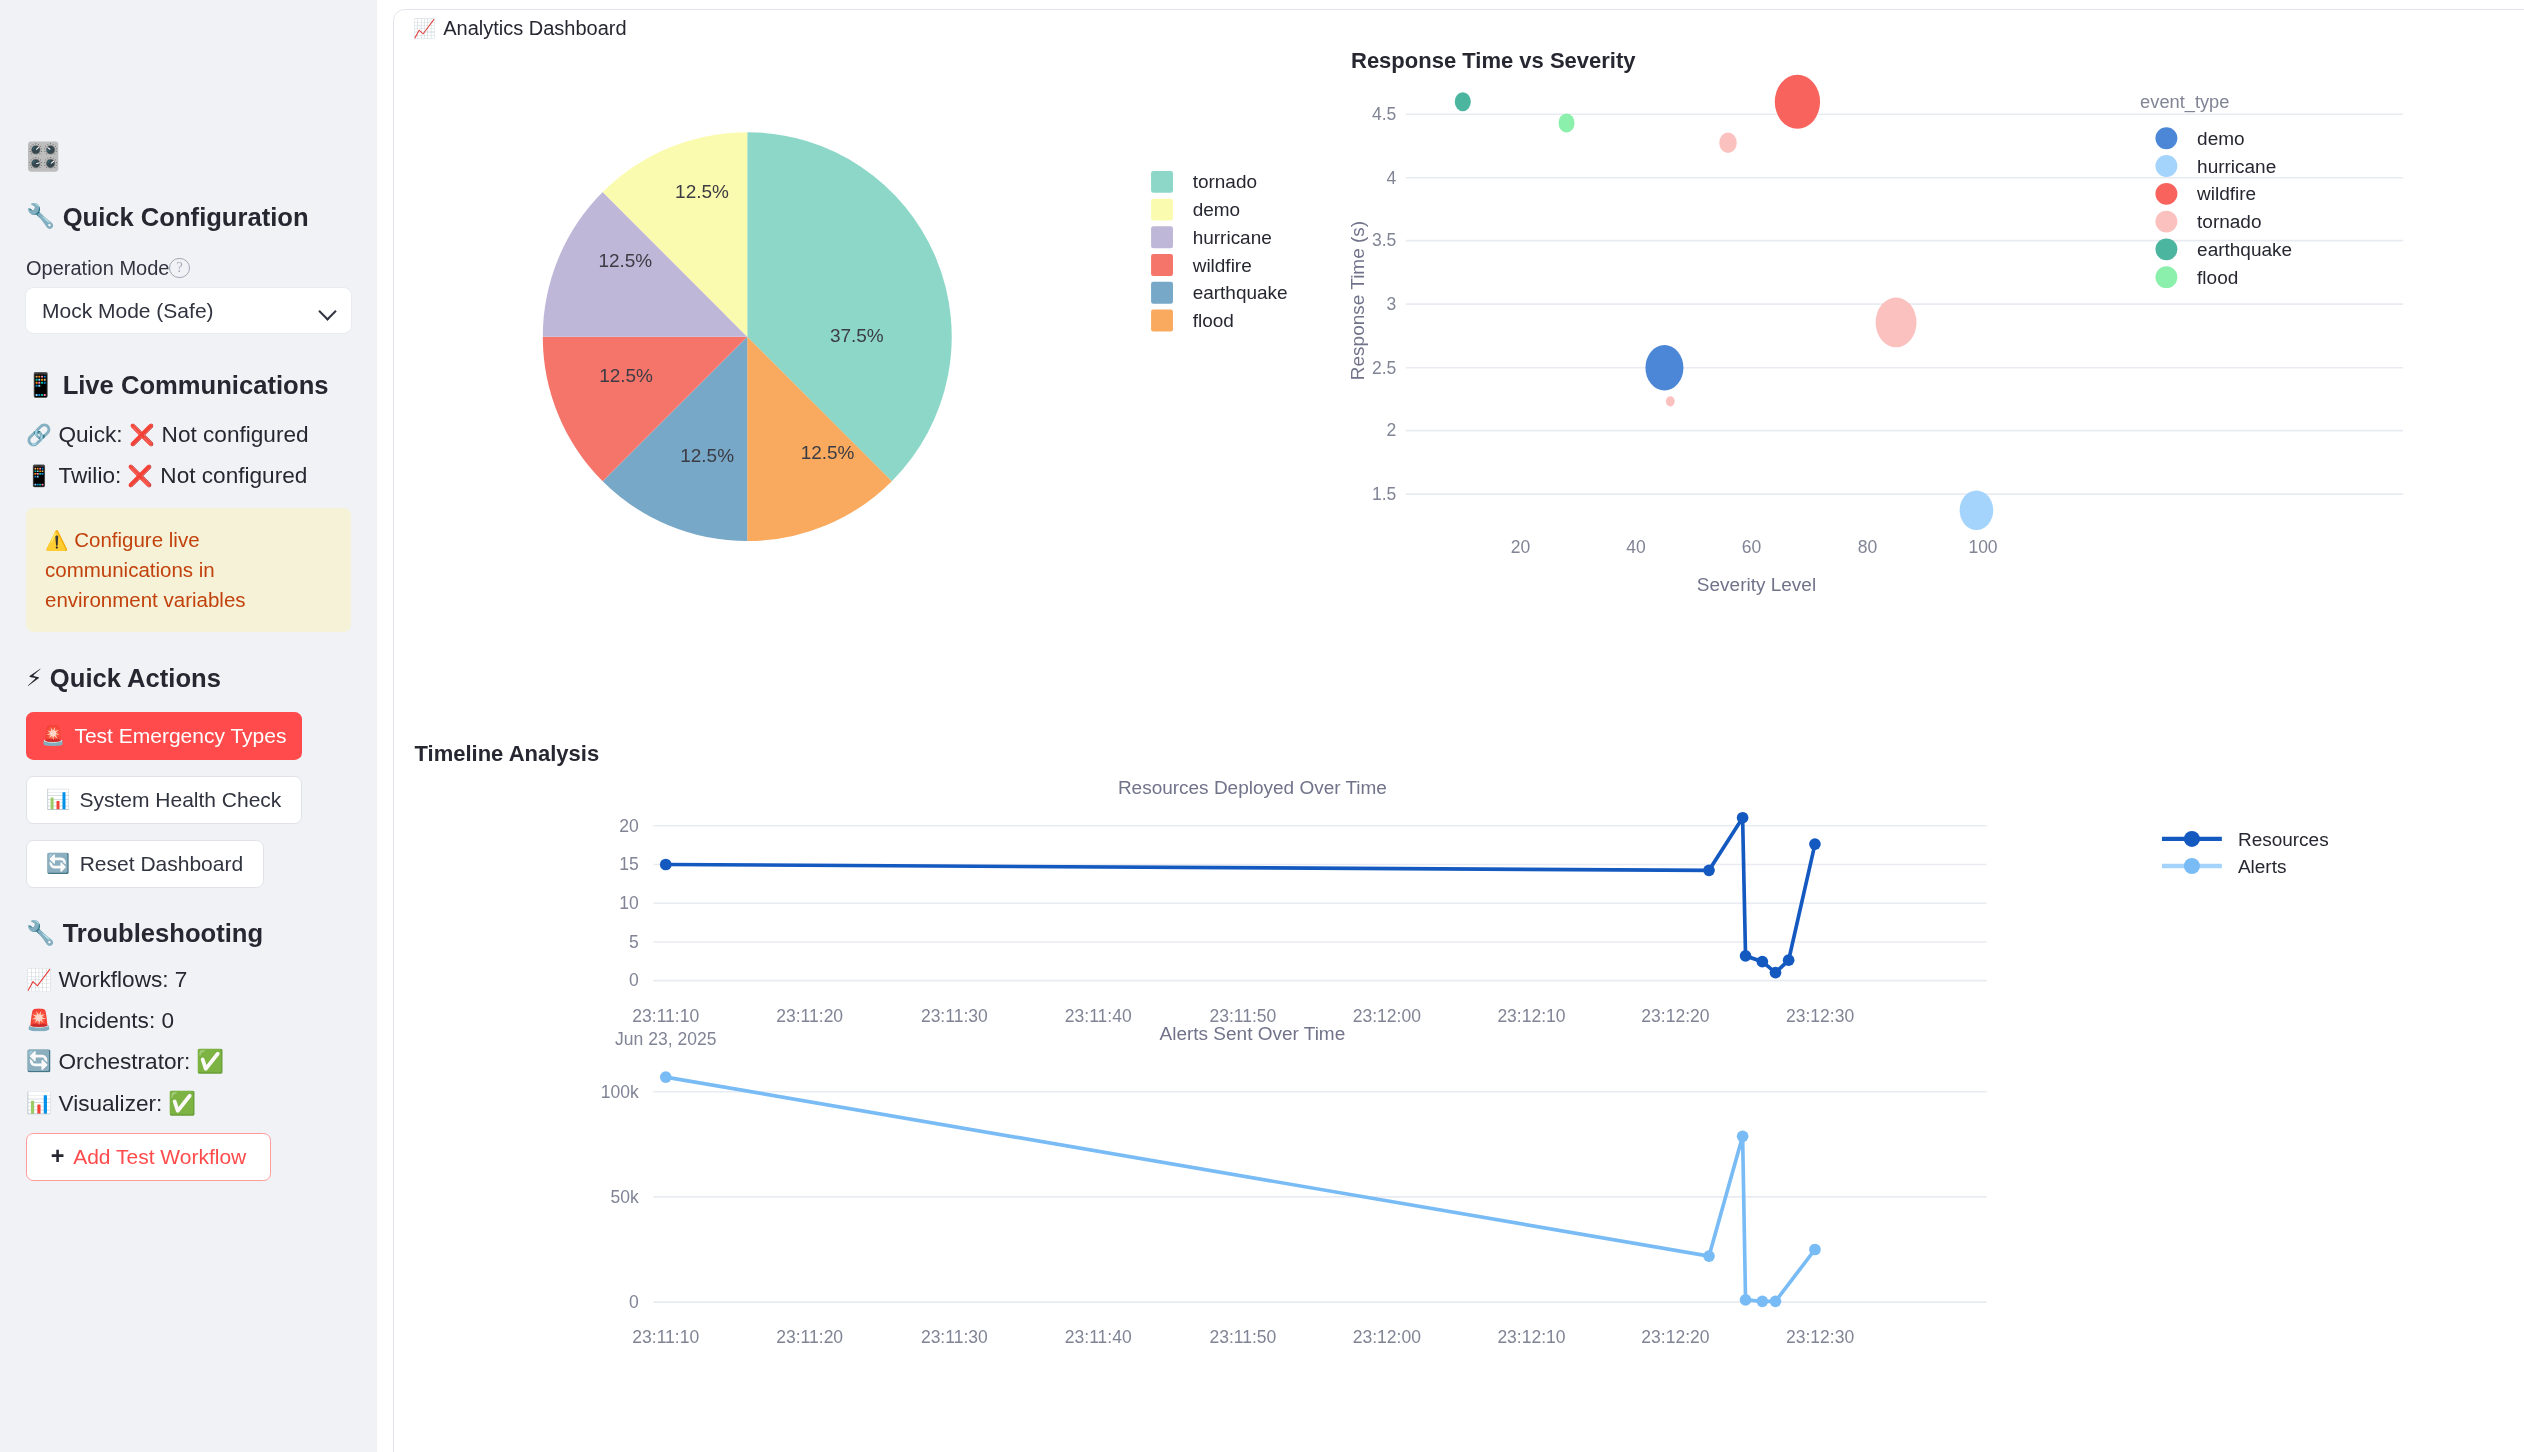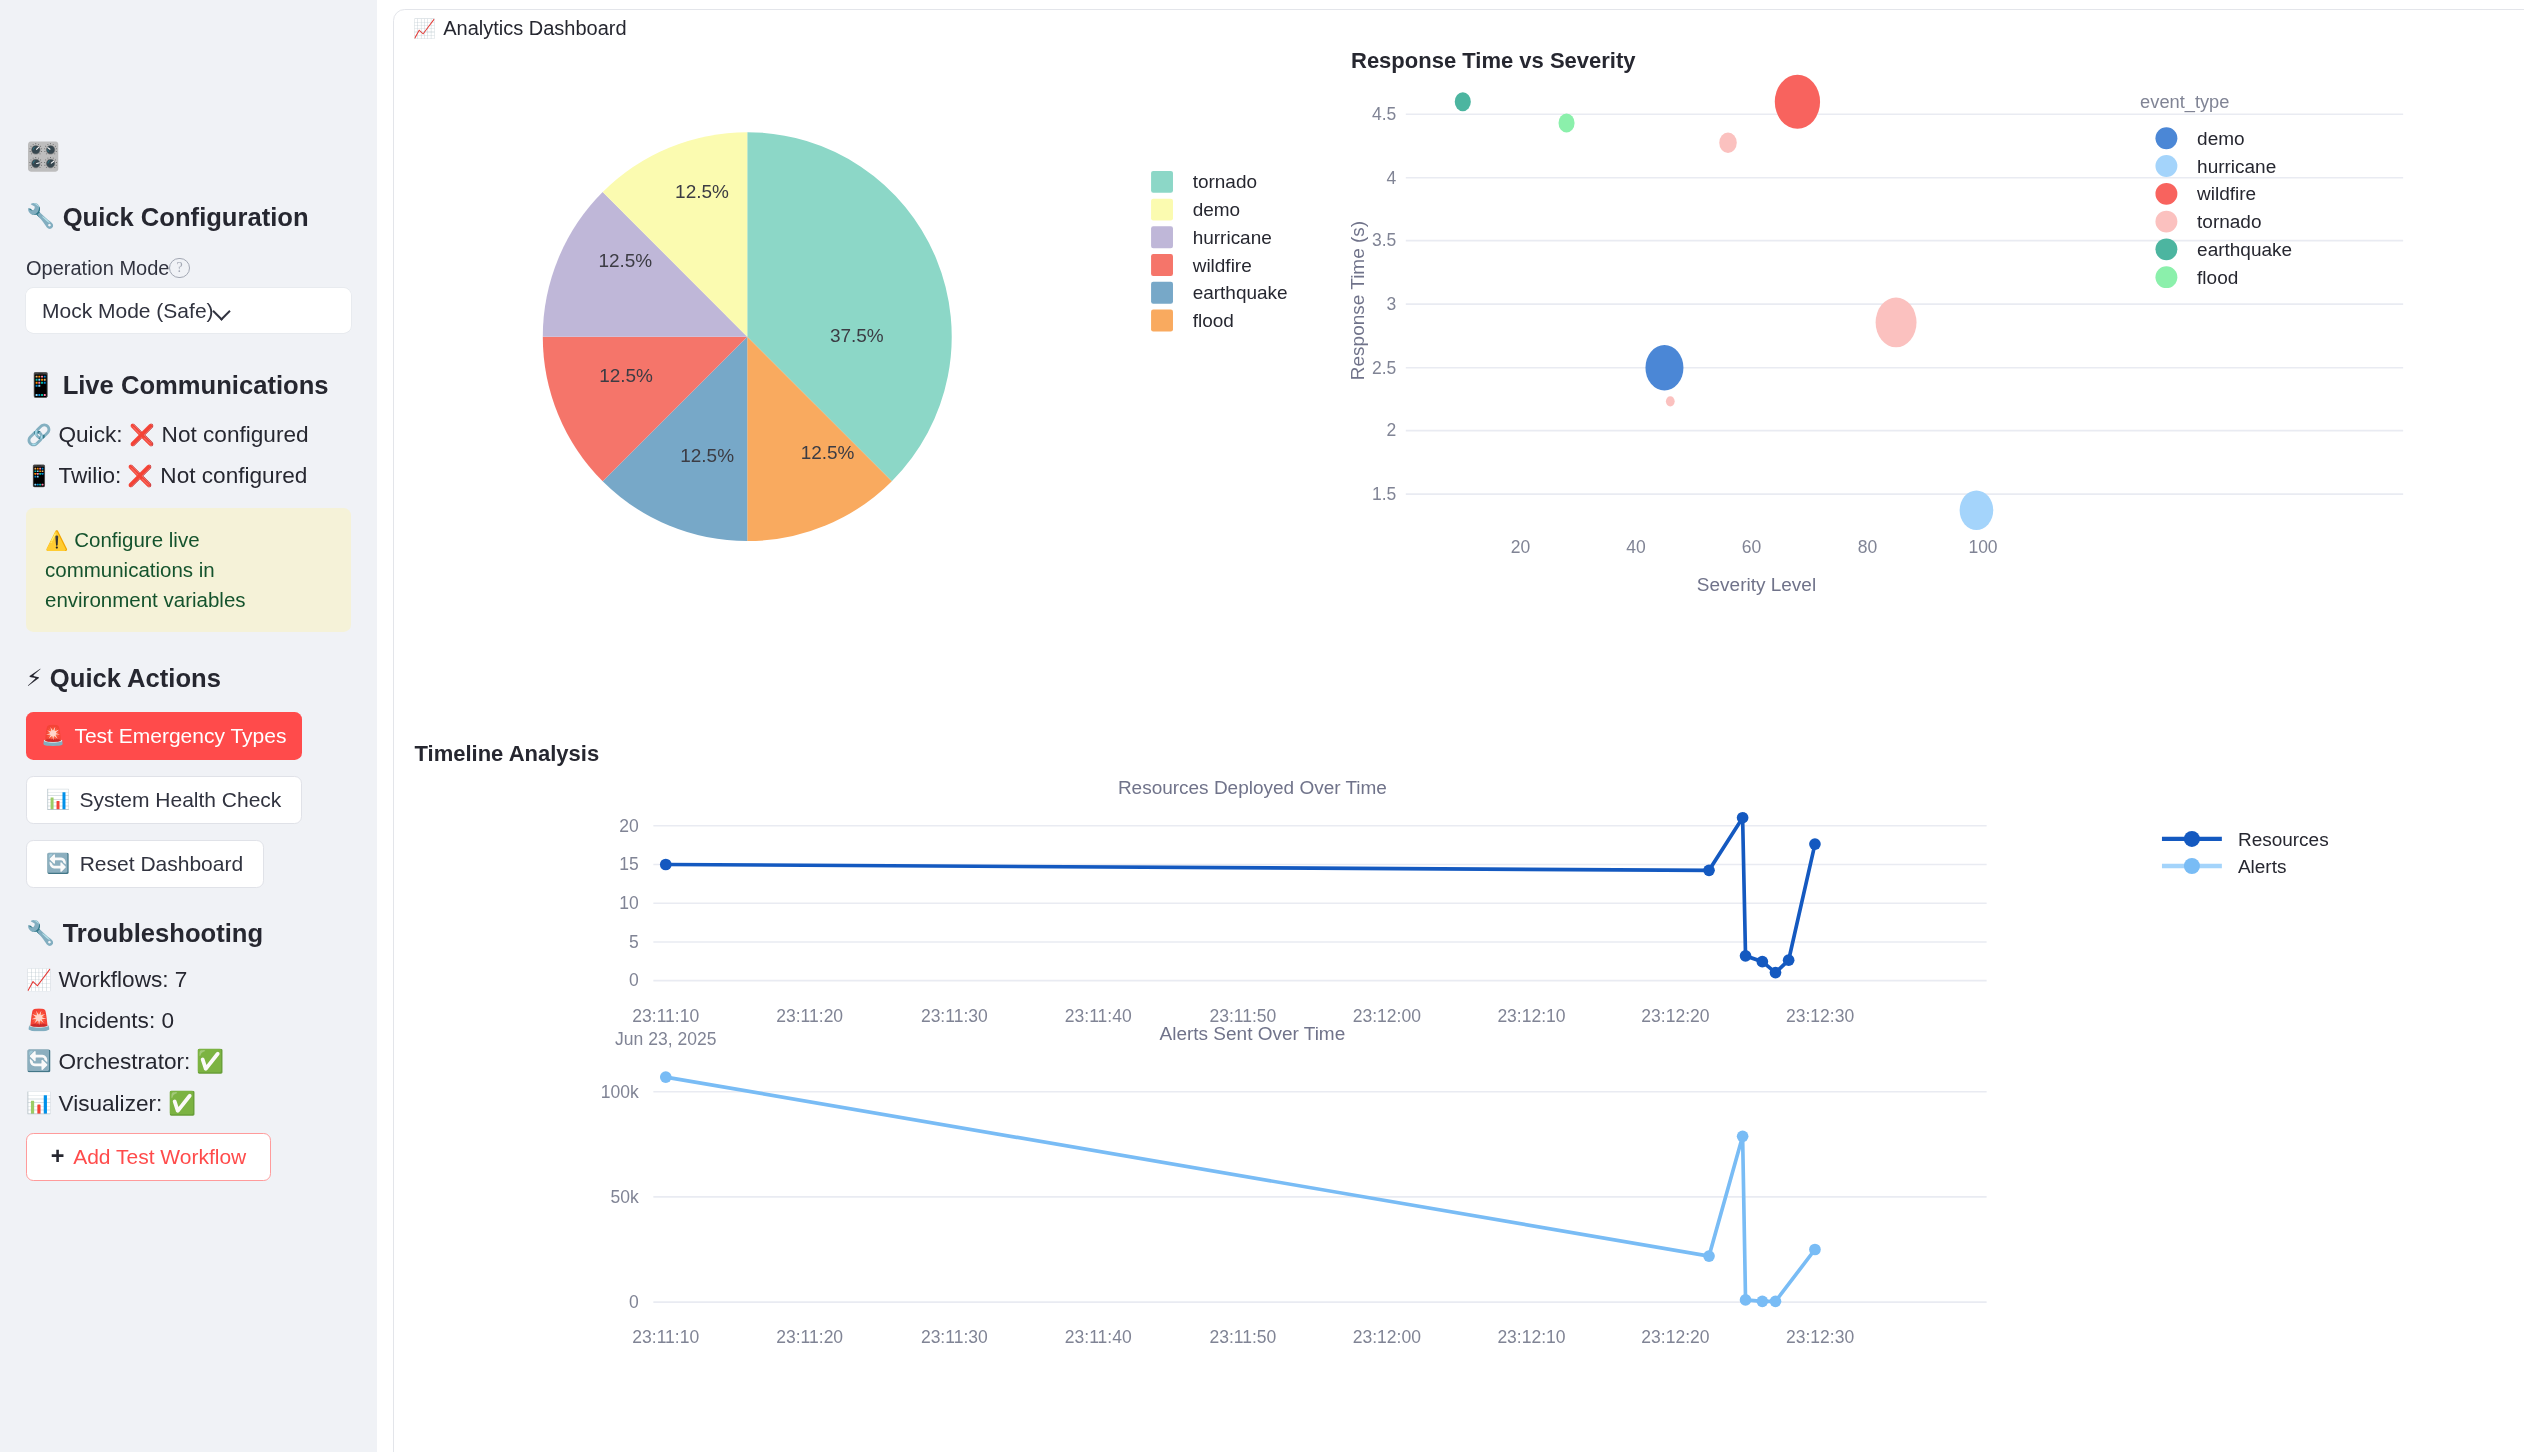--- a/index.html
+++ b/index.html
@@ -33,34 +33,34 @@
   .sb-row { font-size: 22.6px; color: #262730; display: flex; align-items: center; gap: 6.6px; }
   .help-dot {
     width: 20.5px; height: 20.5px; border-radius: 50%;
     border: 1.5px solid #a3a8b4; color: #a3a8b4;
     font-size: 14px; line-height: 17.5px; text-align: center;
     font-family: "Liberation Serif", serif;
   }
   .select-box {
     background: #ffffff; border-radius: 7.3px;
     height: 45px; display: flex; align-items: center;
-    justify-content: flex-start; padding: 0 16px;
+    justify-content: space-between; padding: 0 16px;
     font-size: 21px; color: #31333f;
     box-shadow: 0 0 0 0.7px rgba(49,51,63,0.05);
   }
   .chev-d { width: 16px; height: 16px; position: relative; }
   .chev-d::before {
     content: ""; position: absolute; left: 1.5px; top: 2.2px;
     width: 11px; height: 11px;
     border-right: 2.6px solid #31333f; border-bottom: 2.6px solid #31333f;
     transform: rotate(45deg);
   }
   .warn-box {
     background: #f5f2d8; border-radius: 7.3px;
-    padding: 17.5px 19px; font-size: 20.5px; color: #14532d;
+    padding: 17.5px 19px; font-size: 20.5px; color: #c2410c;
     line-height: 1.45;
   }
   .btn {
     width: 100%; border-radius: 7.3px; height: 48px;
     display: flex; align-items: center; justify-content: center;
     gap: 8.8px; font-size: 21px; cursor: pointer;
   }
   .btn-red { background: #ff4b4b; color: #fff; border: none; font-weight: 400; }
   .btn-white {
     background: #ffffff; color: #31333f;

